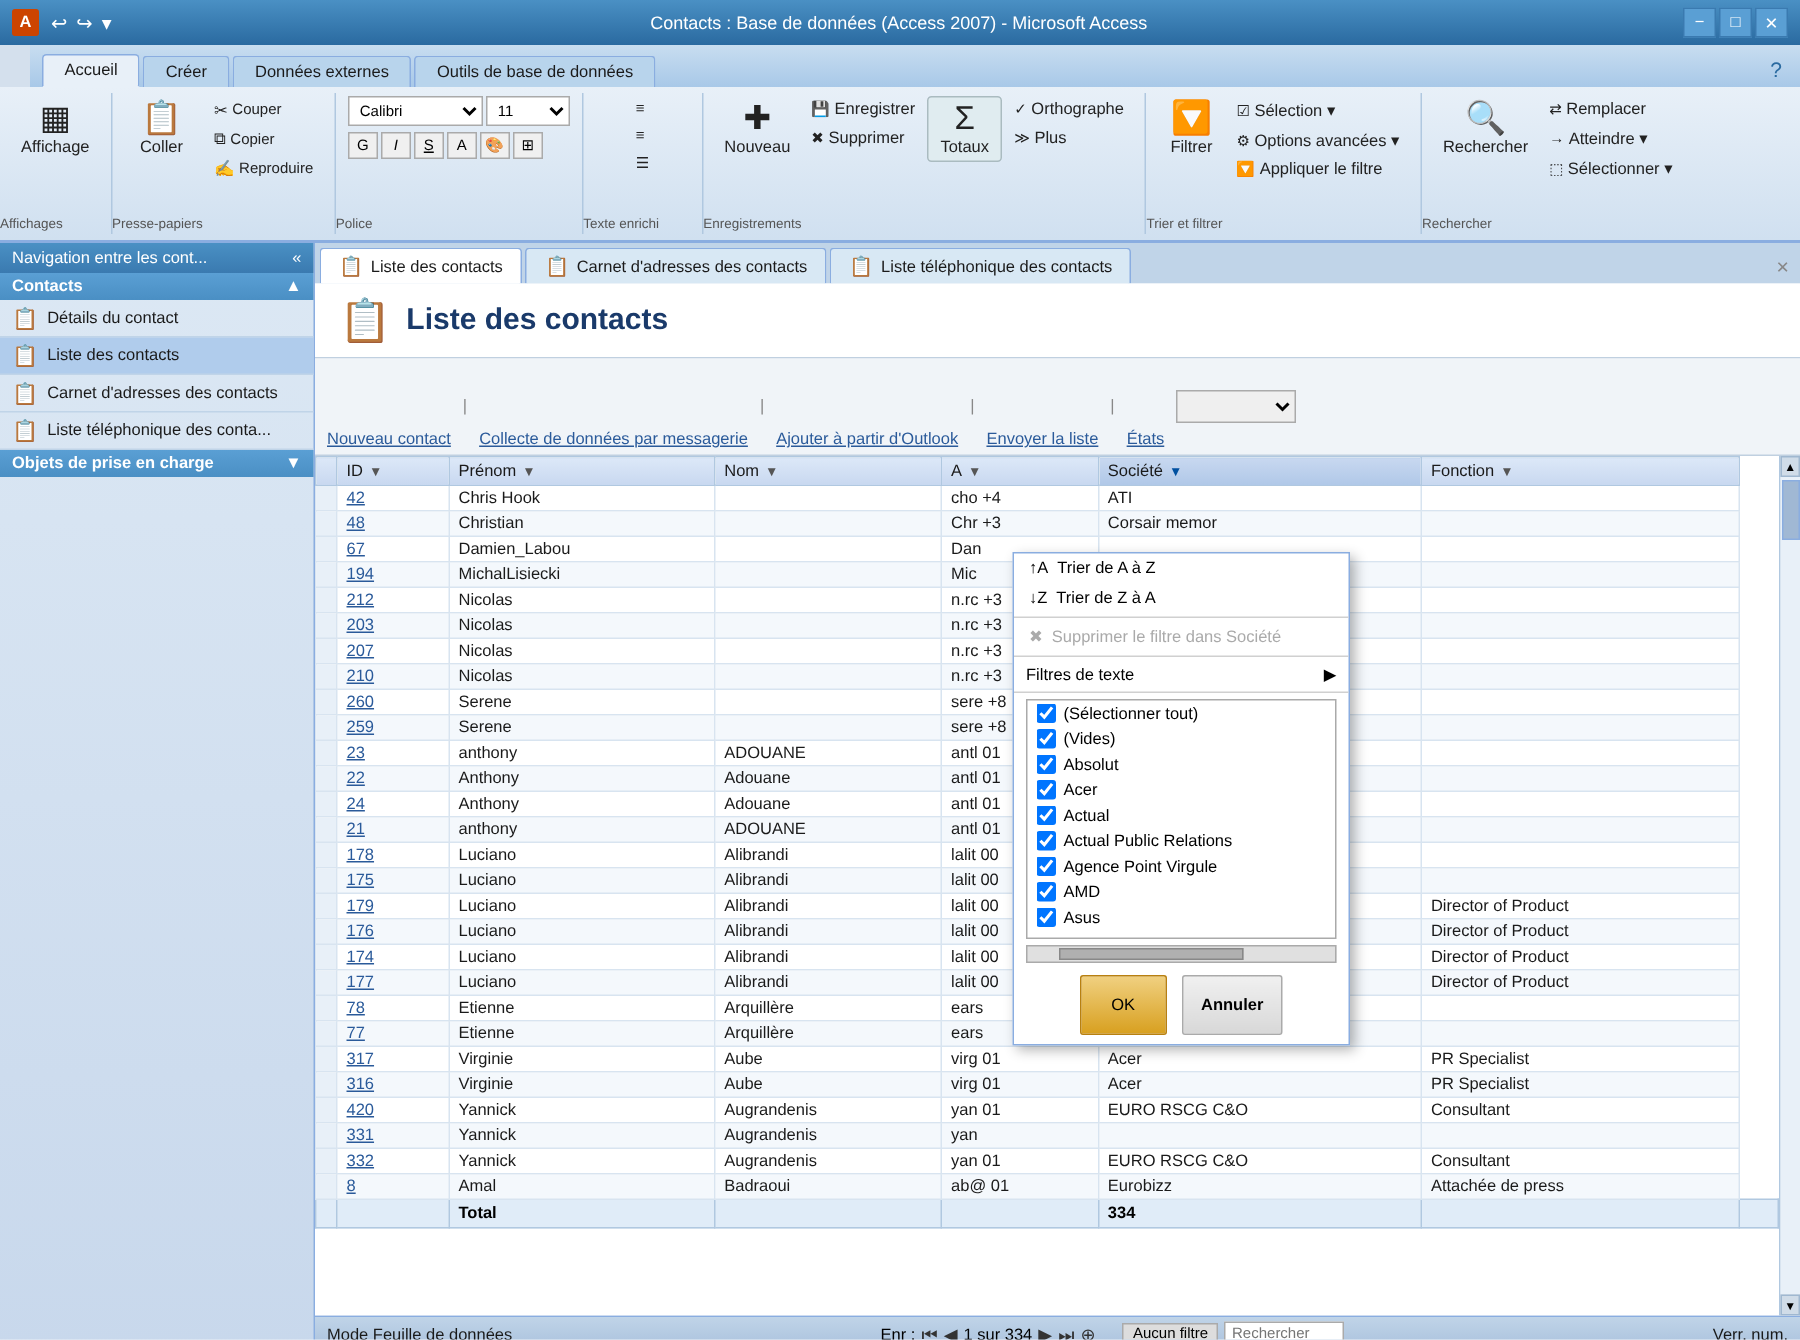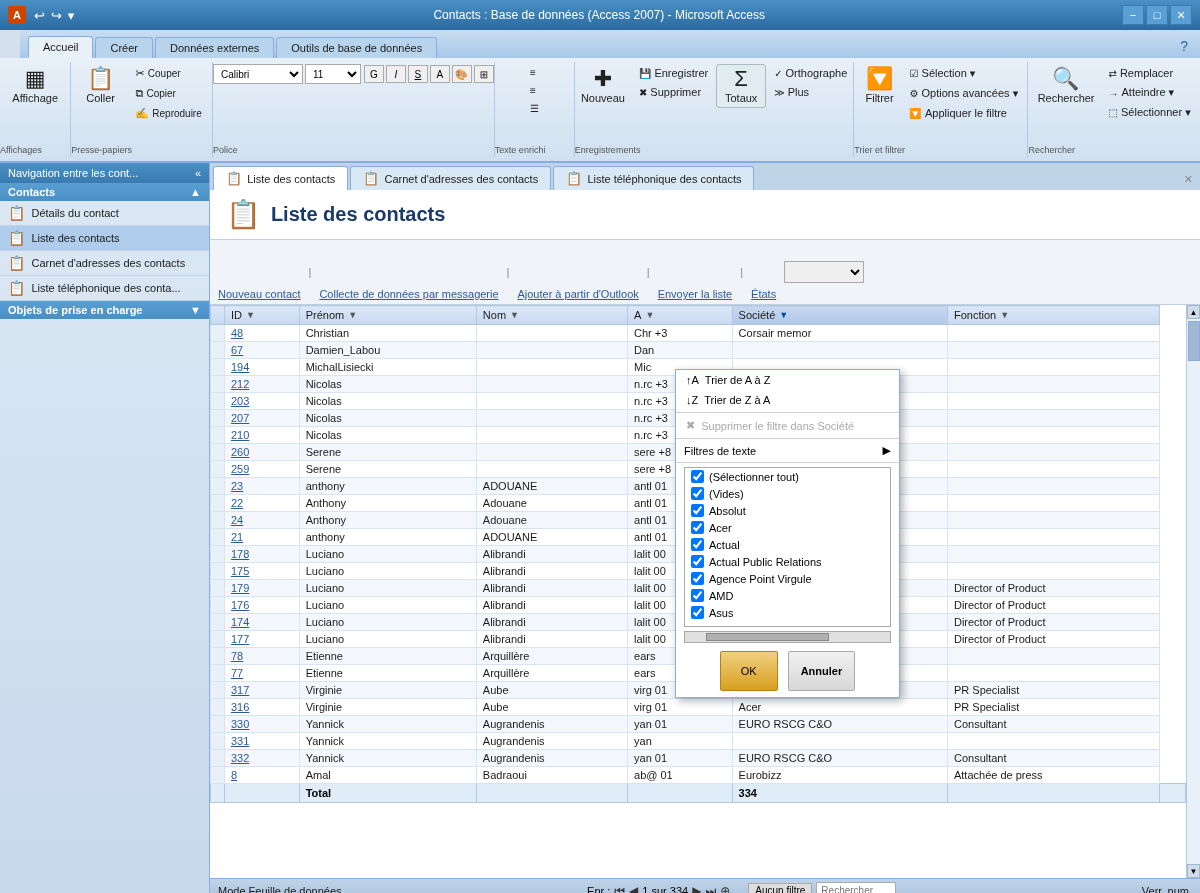--- a/index.html
+++ b/index.html
@@ -354,21 +354,21 @@
       <div class="ribbon-sm-col">
         <div class="ribbon-btn-sm"><span>✂</span> Couper</div>
         <div class="ribbon-btn-sm"><span>⧉</span> Copier</div>
         <div class="ribbon-btn-sm"><span>✍</span> Reproduire</div>
       </div>
     </div>
     <div class="ribbon-group-label">Presse-papiers</div>
   </div>
 
   <div class="ribbon-group" style="min-width:130px">
-    <div class="ribbon-group-content" style="flex-direction:row;gap:3px">
+    <div class="ribbon-group-content" style="flex-direction:column;gap:3px">
       <div class="combo-row">
         <select class="font-select">
           <option>Calibri</option>
         </select>
         <select class="font-size-select">
           <option>11</option>
         </select>
       </div>
       <div class="format-row">
         <button class="fmt-btn">G</button>
@@ -552,20 +552,29 @@
               </th>
               <th>
                 <div class="col-filter">
                     <span>Fonction</span> 
                     <span class="filter-arrow">▼</span>
                   </div>
               </th>
             </tr>
           </thead>
           <tbody id="table-body">
+          <tr>
+    <td class="row-selector"></td>
+    <td class="id-col">42</td>
+    <td>Chris Hook</td>
+    <td></td>
+    <td>cho +4</td>
+    <td>ATI</td>
+    <td></td>
+  </tr>
               <tr>
     <td class="row-selector"></td>
     <td class="id-col">48</td>
     <td>Christian</td>
     <td></td>
     <td>Chr +3</td>
     <td>Corsair memor</td>
     <td></td>
   </tr>
               <tr>
@@ -761,21 +770,21 @@
     <td class="row-selector"></td>
     <td class="id-col">316</td>
     <td>Virginie</td>
     <td>Aube</td>
     <td>virg 01</td>
     <td>Acer</td>
     <td>PR Specialist</td>
   </tr>
               <tr>
     <td class="row-selector"></td>
-    <td class="id-col">330</td>
+    <td class="id-col">420</td>
     <td>Yannick</td>
     <td>Augrandenis</td>
     <td>yan 01</td>
     <td>EURO RSCG C&amp;O</td>
     <td>Consultant</td>
   </tr>
               <tr>
     <td class="row-selector"></td>
     <td class="id-col">331</td>
     <td>Yannick</td>

